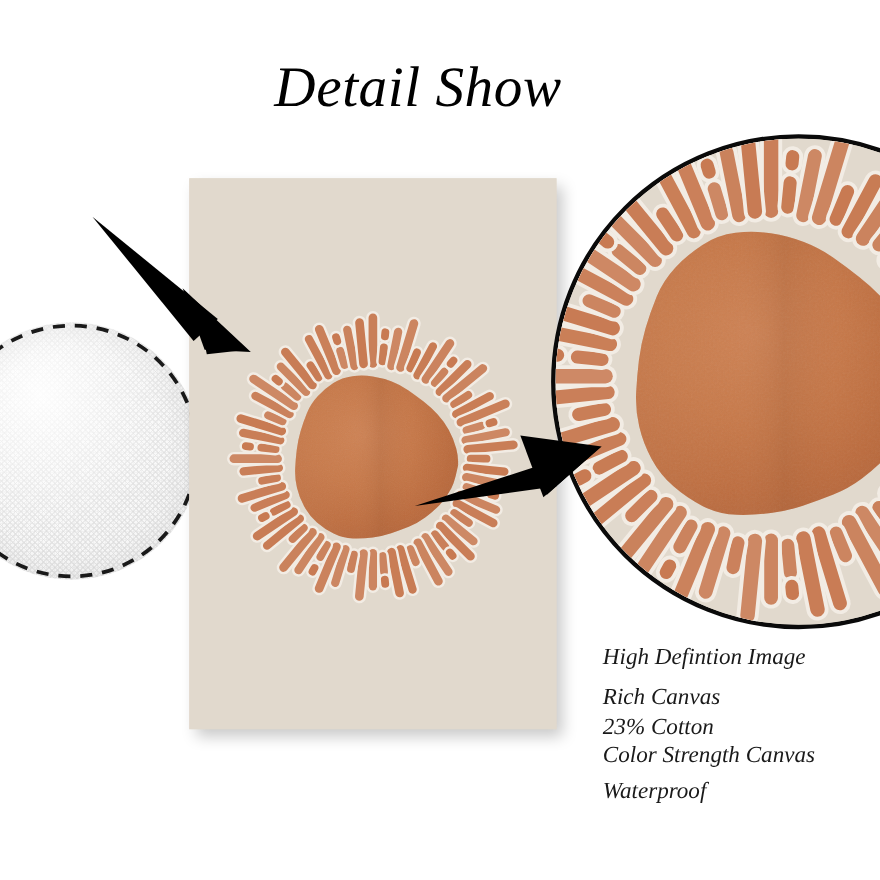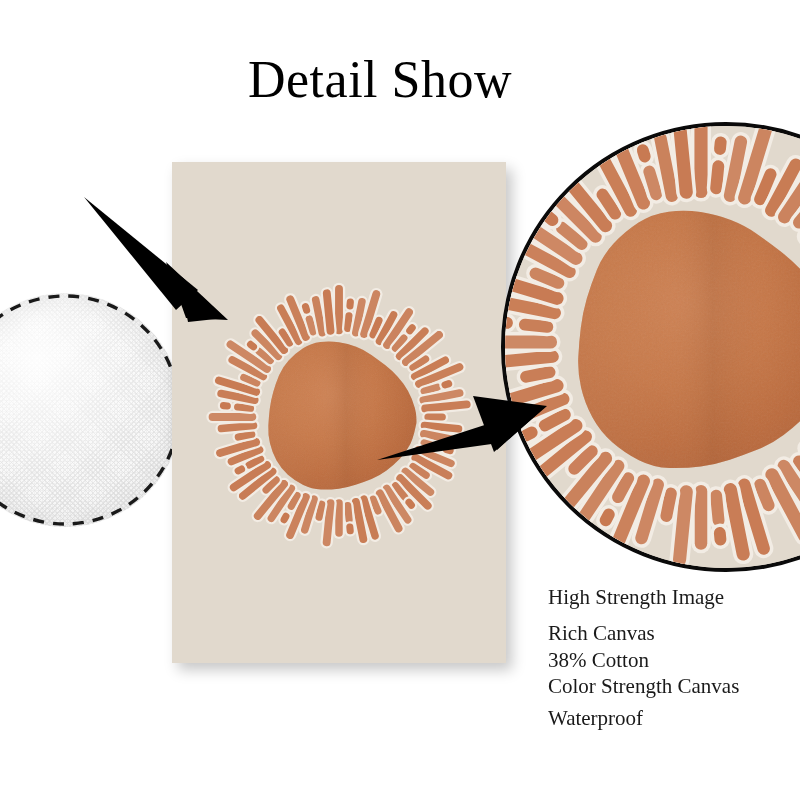--- a/index.html
+++ b/index.html
@@ -1,20 +1,20 @@
 <!DOCTYPE html>
 <html><head>
 <meta charset="utf-8">
 <style>
   html,body{margin:0;padding:0;}
   body{
     width:800px;height:800px;background:#ffffff;overflow:hidden;
     font-family:"Liberation Serif",serif;position:relative;
   }
-  #stage{position:absolute;left:0;top:0;width:800px;height:800px;}
+  #stage{position:absolute;left:0;top:0;width:800px;height:800px;font-style:italic;}
 
   
   .title{
     position:absolute;left:0;top:52px;width:760px;text-align:center;
     font-family:"Liberation Serif",serif;
     font-size:52px;line-height:56px;color:#000;letter-spacing:.5px;
     white-space:nowrap;
   }
 
   
@@ -463,20 +463,20 @@
       <path d="M166,262 L228,320 L186,318 Z" fill="#000"></path>
     </g>
     <g>
       <path d="M377,460 L500,420 L506,442 Z" fill="#000"></path>
       <path d="M476,398 L545,407 L497,450 L489,418 Z" fill="#000"></path>
       <path d="M473,396 L547,406 L494,452 Z" fill="#000"></path>
     </g>
   </svg>
 
   <div class="features">
-    <div class="f f0">High Strength Image</div>
+    <div class="f f0">High Defintion Image</div>
     <div class="f f1">Rich Canvas</div>
-    <div class="f f2">38% Cotton</div>
+    <div class="f f2">23% Cotton</div>
     <div class="f f3">Color Strength Canvas</div>
     <div class="f f4">Waterproof</div>
   </div>
 
 </div>
 
 </body></html>

